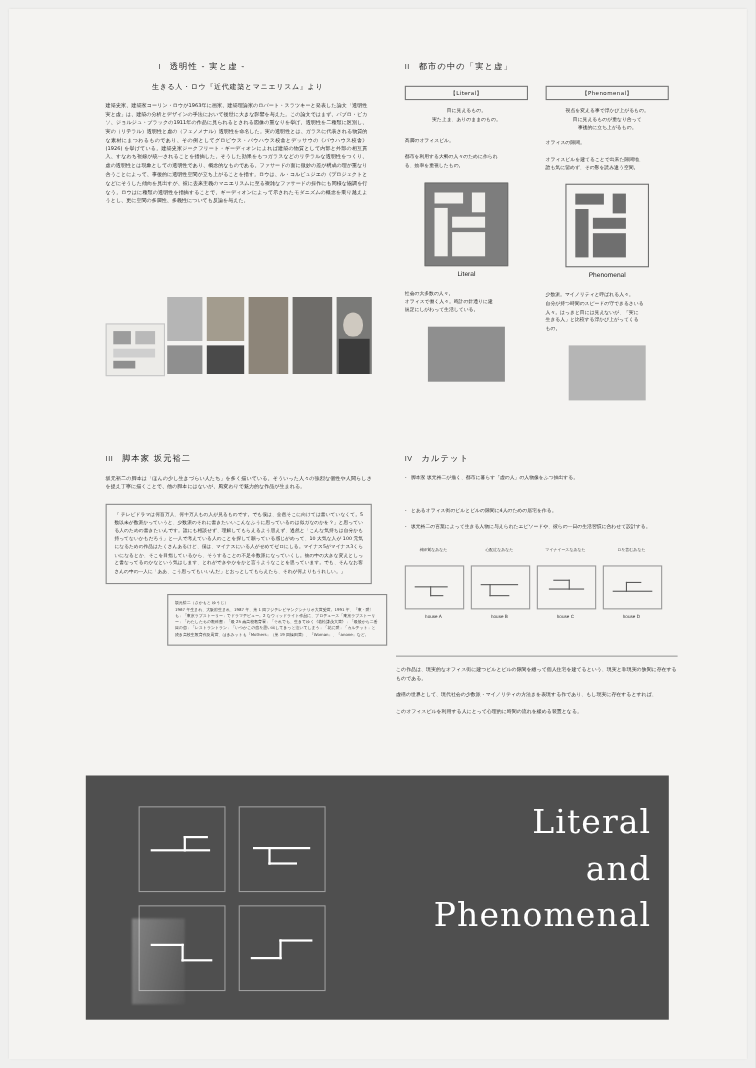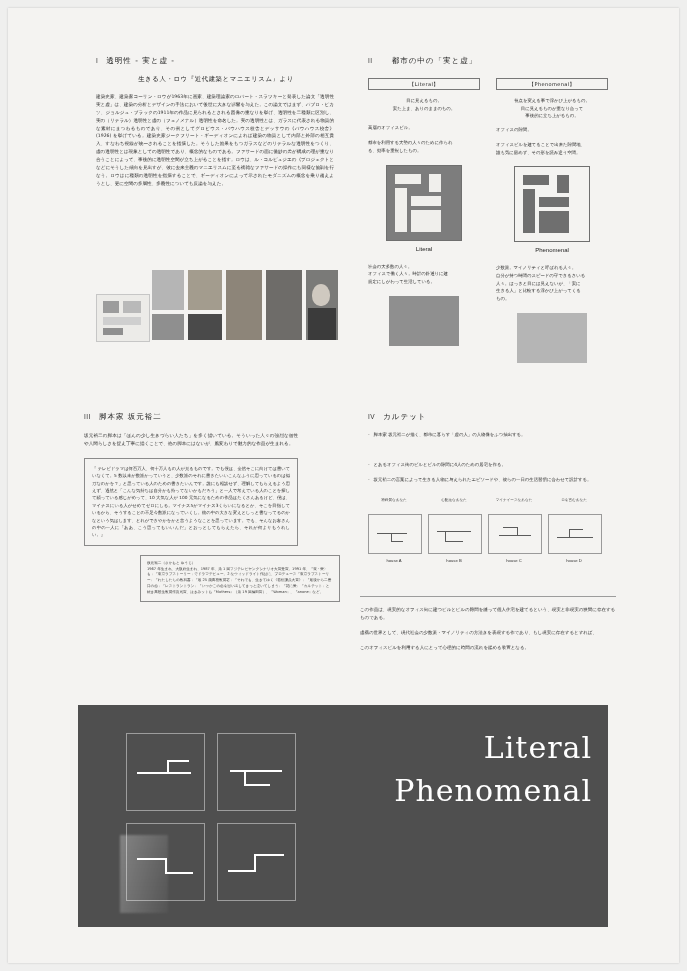--- a/index.html
+++ b/index.html
@@ -46,41 +46,41 @@
     font-size: 4.6px;
     line-height: 1.72;
     color: #2b2b2b;
     text-align: justify;
     font-family: "DejaVu Sans", sans-serif;
   }
   .center { text-align: center; }
 
   
   #sec1 { position: absolute; left: 88px; top: 48px; width: 240px; }
-  #sec1 .head { display: flex; gap: 8px; align-items: baseline; }
+  #sec1 .head { display: flex; gap: 8px; align-items: baseline; margin-left: 48px; }
   #sec1 .subhead {
     margin-top: 9px;
     text-align: center;
     font-size: 6.4px;
     letter-spacing: 0.6px;
     color: #1c1c1c;
     font-family: "DejaVu Sans", sans-serif;
   }
   #sec1 .para { margin-top: 9px; width: 238px; }
 
   
   #fig1 { position: absolute; left: 88px; top: 262px; width: 242px; height: 90px; }
   #fig1 .cell { position: absolute; }
   .ph { background: #8f8f8f; }
   .ph.dark { background: #4a4a4a; }
   .ph.light { background: #b5b5b5; }
 
   
   #sec2 { position: absolute; left: 360px; top: 48px; width: 240px; }
-  #sec2 .head { display: flex; gap: 19px; align-items: baseline; }
+  #sec2 .head { display: flex; gap: 8px; align-items: baseline; }
   .two-col {
     display: flex;
     gap: 16px;
     margin-top: 12px;
   }
   .col { width: 112px; }
   .col-label {
     border: 0.6px solid #777;
     font-size: 5px;
     text-align: center;
@@ -118,21 +118,21 @@
   .diagram.phen .dsquare { background: #6f6f6f; }
   .photo-sm {
     margin-top: 10px;
     width: 70px;
     height: 50px;
     margin-left: auto;
     margin-right: auto;
   }
 
   
-  #sec3 { position: absolute; left: 76px; top: 404px; width: 214px; }
+  #sec3 { position: absolute; left: 88px; top: 404px; width: 242px; }
   #sec3 .head { display: flex; gap: 8px; align-items: baseline; }
   .quote-box {
     margin-top: 10px;
     border: 0.6px solid #8a8a8a;
     padding: 6px 7px;
     font-size: 4.3px;
     line-height: 1.72;
     color: #2b2b2b;
     text-align: justify;
     font-family: "DejaVu Sans", sans-serif;
@@ -431,18 +431,19 @@
         </div>
         <div class="bplan">
           <i style="left:10px; top:46px; width:28px; height:2px;"></i>
           <i style="left:36px; top:30px; width:2px; height:18px;"></i>
           <i style="left:36px; top:30px; width:30px; height:2px;"></i>
         </div>
       </div>
       <div class="smudge"></div>
       <div class="title">
         <span>Literal</span>
+        <span>and</span>
         <span>Phenomenal</span>
       </div>
     </div>
 
   </div>
 </div>
 
 </body></html>

